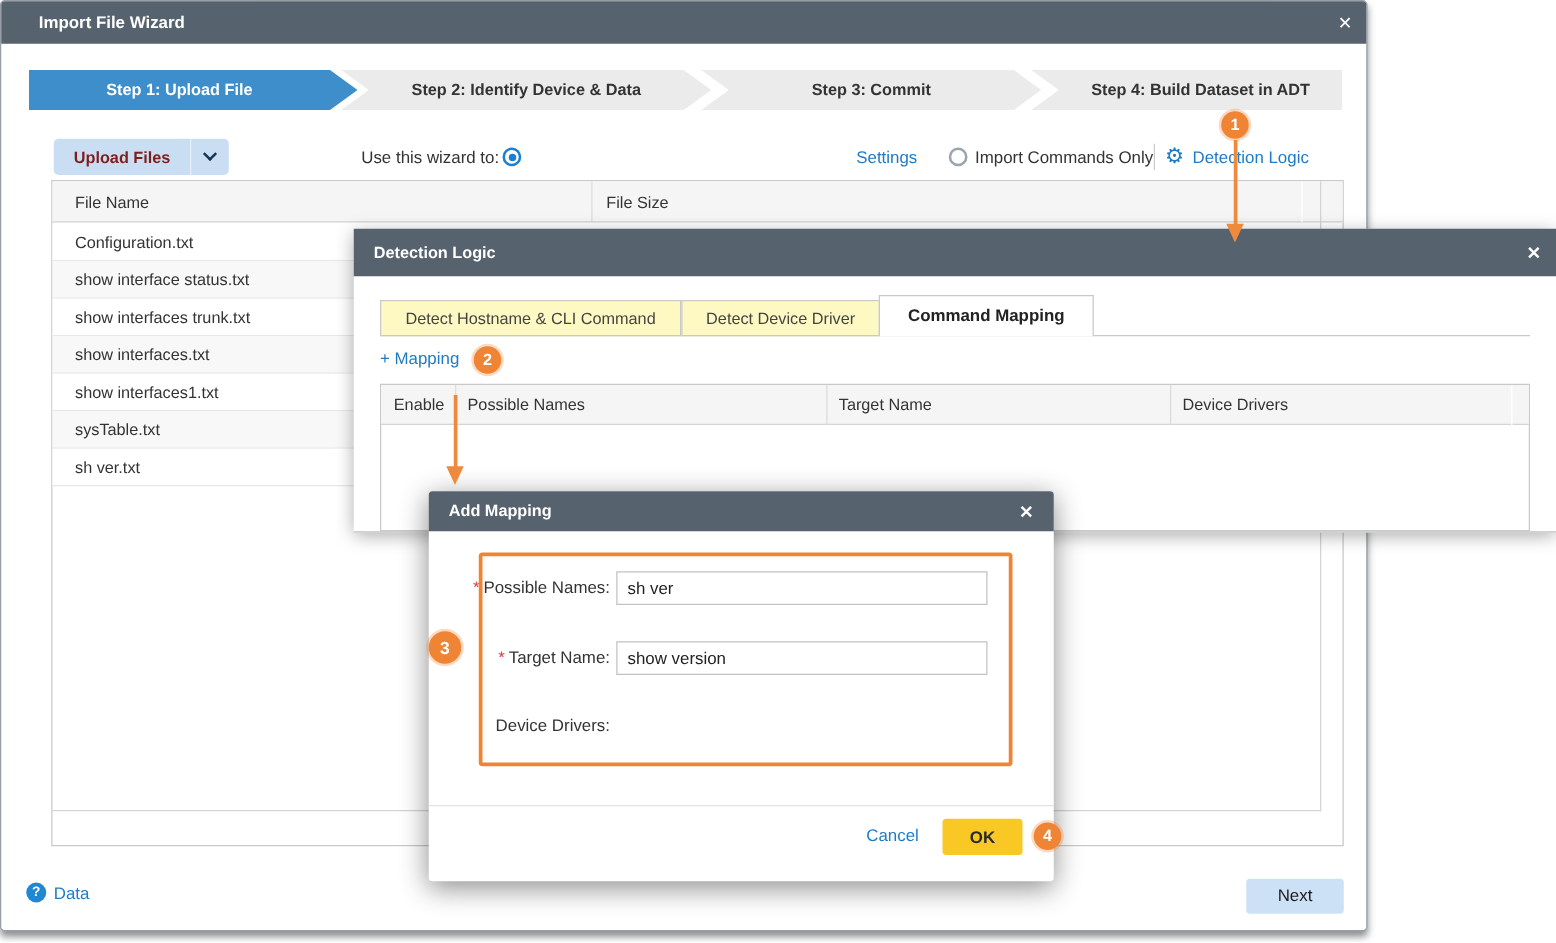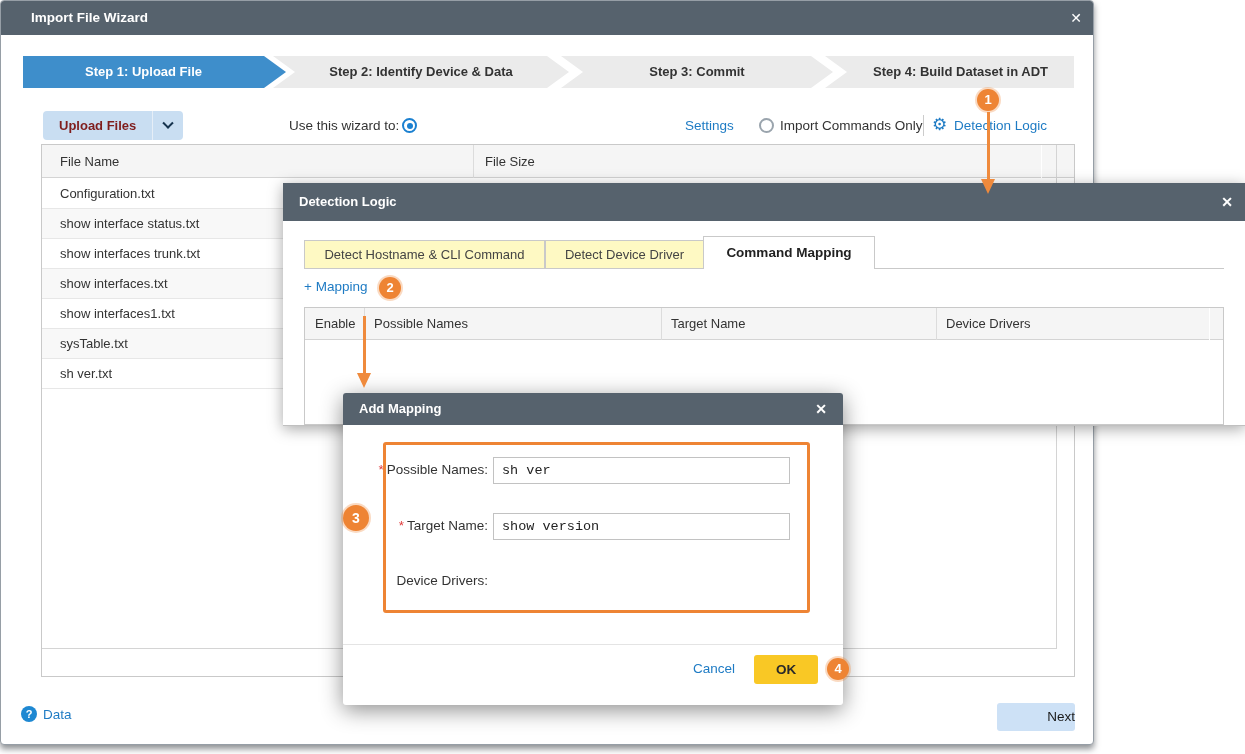--- a/index.html
+++ b/index.html
@@ -109,21 +109,21 @@
   
   .help { position: absolute; left: 20px; top: 705px; display: flex; align-items: center; gap: 6px; cursor: pointer; }
   .help-icon {
     width: 16px; height: 16px; border-radius: 50%; background: #1e88d2;
     color: #fff; font-size: 11px; font-weight: 700; text-align: center; line-height: 16px;
   }
   .help-label { color: #1e7bc4; font-size: 13.5px; }
   .next-btn {
     position: absolute; left: 996px; top: 702px; width: 78px; height: 28px;
     background: #cde1f6; border-radius: 3px; font-size: 13.5px; color: #1a1a1a;
-    text-align: right; line-height: 28px; cursor: pointer;
+    text-align: center; line-height: 28px; cursor: pointer;
   }
 
   
   .dl-dialog {
     position: absolute; left: 283px; top: 183px;
     width: 962px; height: 243px; background: #fff;
     border-bottom: 1px solid #c0c0c0;
     box-shadow: 0 3px 14px rgba(0,0,0,.35);
     z-index: 30;
   }
@@ -172,21 +172,21 @@
   }
   .am-x { position: absolute; right: 10px; top: 4px; width: 24px; height: 24px; line-height: 24px;
           text-align: center; color: #fff; font-size: 14px; cursor: pointer; }
   .am-label {
     position: absolute; left: 0; width: 145px; height: 28px; line-height: 28px;
     text-align: right; font-size: 13.5px; color: #333;
   }
   .req { color: #e03c3c; margin-right: 3px; }
   .am-input {
     position: absolute; left: 150px; width: 297px; height: 27px;
-    border: 1px solid #c2c2c2; font-family: Liberation Mono, monospace;
+    border: 1px solid #c2c2c2; font-family: Liberation Sans, sans-serif;
     font-size: 13.5px; color: #222; padding: 12px 8px; background: #fff;
   }
   .am-select {
     position: absolute; left: 150px; top: 175px; width: 297px; height: 29px;
     border: 1px solid #c2c2c2; background: #fff; cursor: pointer;
     font-size: 13.5px; color: #555; line-height: 27px; padding-left: 10px;
   }
   .am-select .chev { border-color: #555; position: absolute; right: 14px; top: 9px; }
   .am-divider { position: absolute; left: 0; top: 251px; width: 100%; height: 1px; background: #e4e4e4; }
   .am-cancel { position: absolute; left: 350px; top: 262px; height: 28px; line-height: 28px; font-size: 13.5px; }

